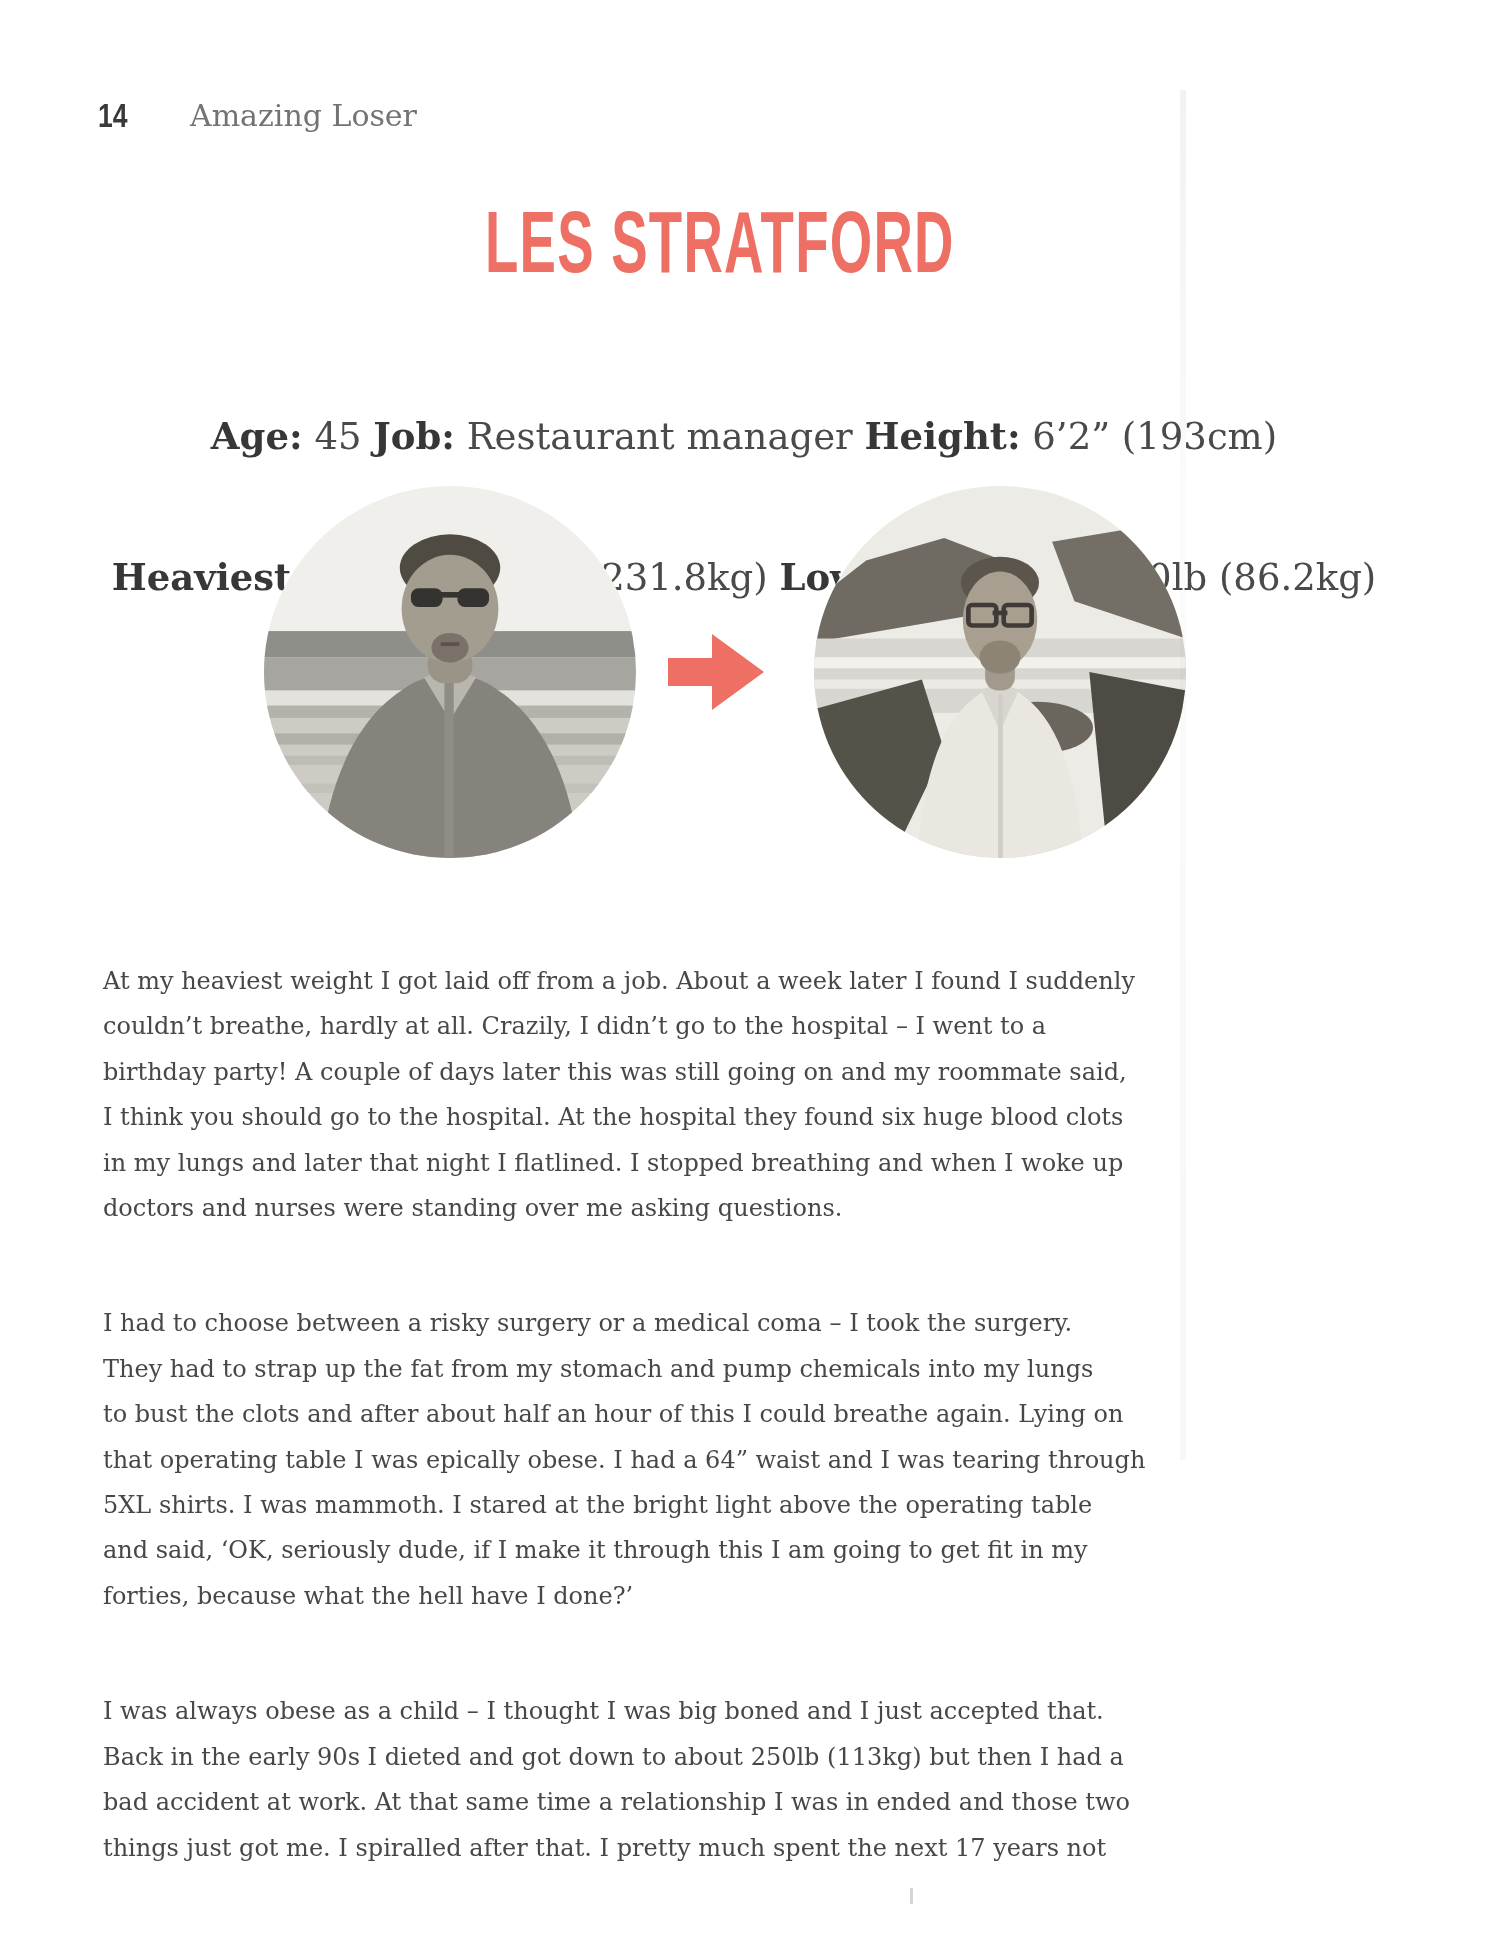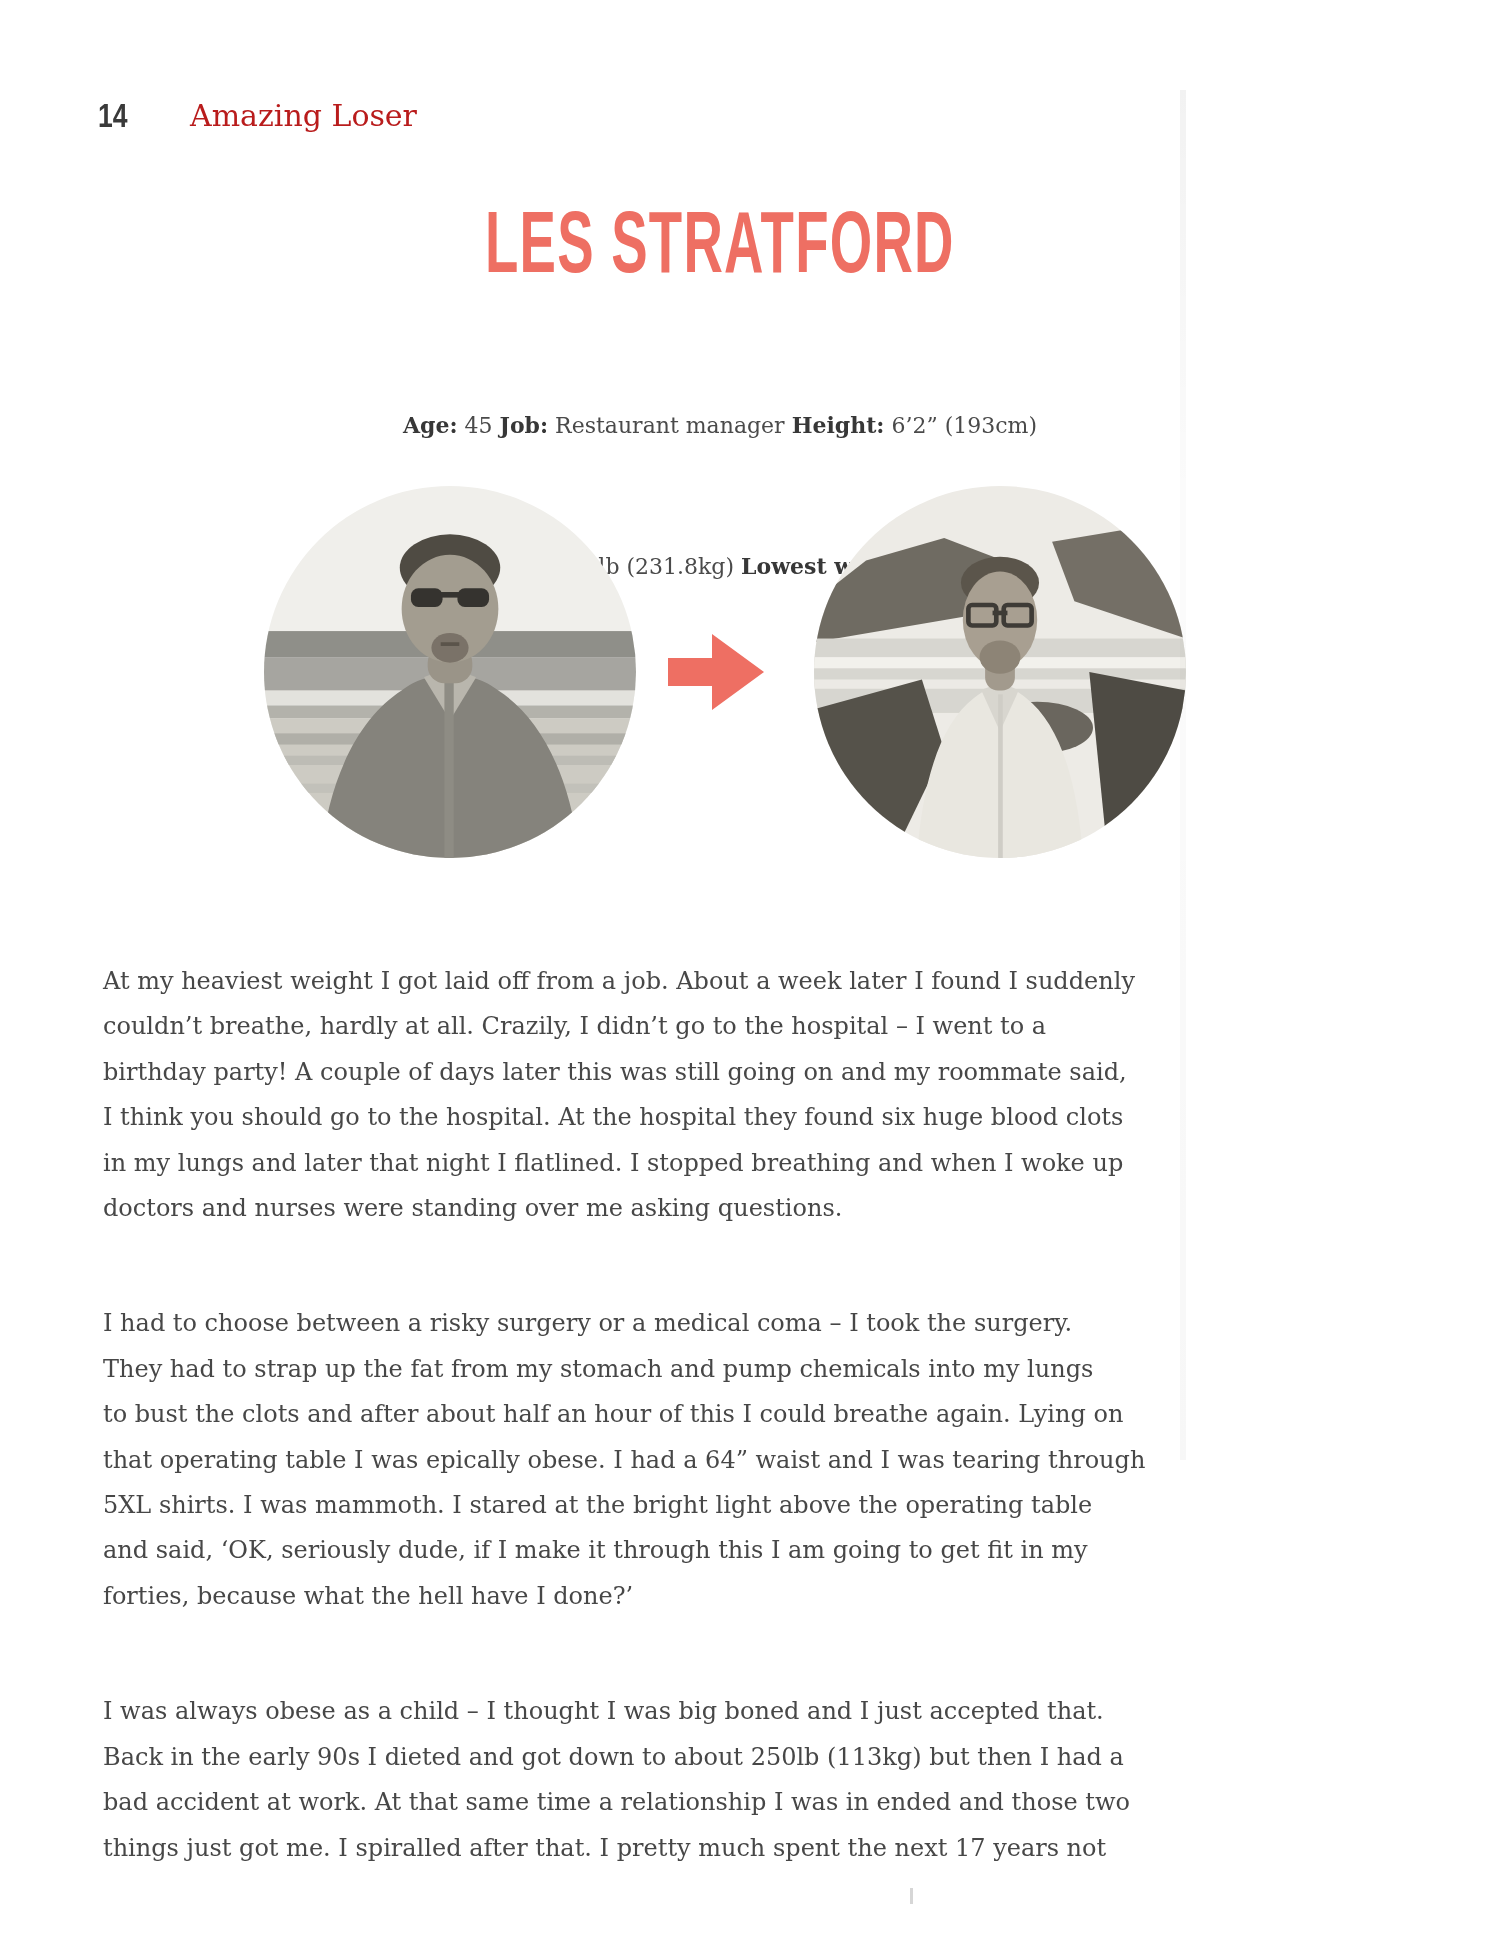--- a/index.html
+++ b/index.html
@@ -2,28 +2,28 @@
 <html style="--accent: #ee6f63;"><head>
 <meta charset="utf-8">
 <style>
   html,body{margin:0;padding:0;background:#e8e8e8;}
   .page{position:relative;width:1500px;height:1955px;background:#ffffff;overflow:hidden;
         font-family:"DejaVu Serif",serif;}
   
   .running-header{position:absolute;left:0;top:96px;width:1500px;height:40px;color:#414141;}
   .page-number{position:absolute;left:98px;top:0;font-family:"Liberation Sans",sans-serif;
         font-weight:700;font-size:34px;transform:scaleX(.78);transform-origin:0 50%;color:#3a3a3a;}
-  .book-title{position:absolute;left:190px;top:2px;font-size:30px;color:#b91c1c;}
+  .book-title{position:absolute;left:190px;top:2px;font-size:30px;color:#737373;}
   
   .center-block{position:absolute;left:0;width:1440px;text-align:center;}
   .profile-name{top:198px;margin:0;font-weight:400;}
   .profile-name .condensed{display:inline-block;font-family:"Liberation Sans",sans-serif;
         font-weight:700;font-size:88px;line-height:88px;letter-spacing:2px;
         transform:scaleX(.62);transform-origin:50% 50%;color:var(--accent,#ee6f63);}
-  .stats{top:308px;font-size:22px;line-height:47px;color:#4a4a4a;white-space:pre;}
+  .stats{top:319px;font-size:37px;line-height:47px;color:#4a4a4a;white-space:pre;padding-left:24px;}
   .stats b{color:#373737;}
   
   .photo{position:absolute;top:486px;width:372px;height:372px;border-radius:50%;overflow:hidden;}
   .photo svg{display:block;width:100%;height:100%;}
   .photo-before{left:264px;}
   .photo-after{left:814px;}
   .arrow-icon{position:absolute;left:668px;top:632px;width:96px;height:80px;}
   
   .article{position:absolute;left:103px;top:959px;width:1310px;color:#474747;
         font-size:24px;line-height:45.4px;}

